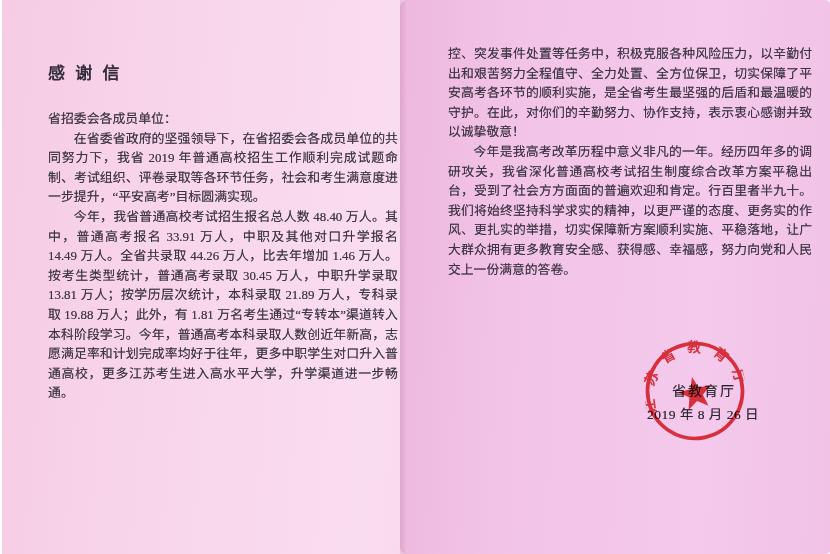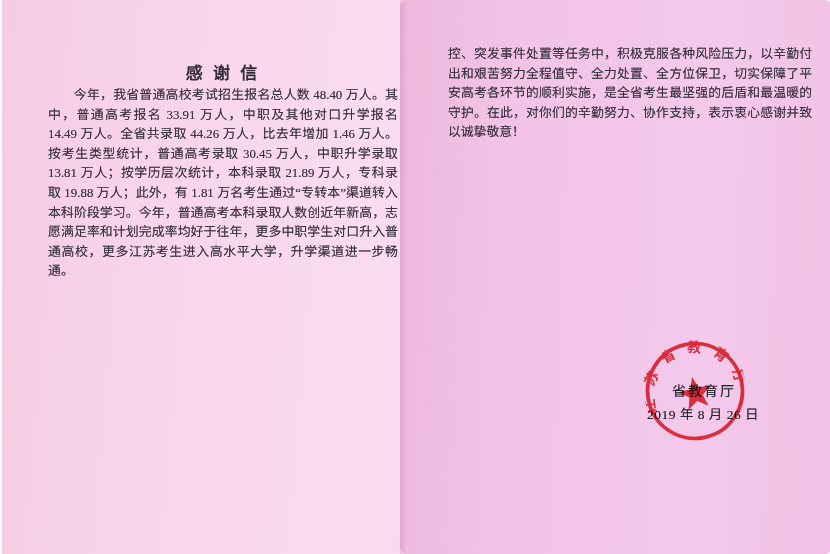--- a/index.html
+++ b/index.html
@@ -20,21 +20,21 @@
     border-radius:7px;
   }
   .seam{
     position:absolute;left:0;top:0;bottom:0;width:7px;
     background:linear-gradient(90deg,rgba(128,48,104,.14),rgba(128,48,104,0));
   }
   .inner-left{padding:62px 18px 0 46px;}
   .inner-right{padding:45px 20px 0 48px;}
   .title{
     margin:0;font-size:17px;line-height:24px;font-weight:bold;
-    text-align:center;letter-spacing:3px;color:#332c3b;
+    letter-spacing:3px;color:#332c3b;
   }
   .salutation{margin-top:24px;}
   .bodytext{
     font-size:12.9px;line-height:19.6px;text-align:justify;
     text-shadow:0 0 .6px rgba(56,44,66,.55);
   }
   .inner-right .bodytext{font-size:12.8px;}
   p.para{margin:0;text-indent:2em;text-align:justify;}
   p.para.no-indent{text-indent:0;}
   .sig{
@@ -53,33 +53,36 @@
 </style>
 </head>
 <body>
 
 <div class="canvas">
 
   <div class="page page-left">
     <div class="inner-left">
       <h1 class="title">感 谢 信</h1>
       <div class="bodytext">
+        <div class="salutation">省招委会各成员单位：</div>
         <div>
+            <p class="para">在省委省政府的坚强领导下，在省招委会各成员单位的共同努力下，我省 2019 年普通高校招生工作顺利完成试题命制、考试组织、评卷录取等各环节任务，社会和考生满意度进一步提升，“平安高考”目标圆满实现。</p>
             <p class="para">今年，我省普通高校考试招生报名总人数 48.40 万人。其中，普通高考报名 33.91 万人，中职及其他对口升学报名 14.49 万人。全省共录取 44.26 万人，比去年增加 1.46 万人。按考生类型统计，普通高考录取 30.45 万人，中职升学录取 13.81 万人；按学历层次统计，本科录取 21.89 万人，专科录取 19.88 万人；此外，有 1.81 万名考生通过“专转本”渠道转入本科阶段学习。今年，普通高考本科录取人数创近年新高，志愿满足率和计划完成率均好于往年，更多中职学生对口升入普通高校，更多江苏考生进入高水平大学，升学渠道进一步畅通。</p>
           </div>
       </div>
     </div>
   </div>
 
   <div class="page page-right">
     <div class="seam"></div>
     <div class="inner-right">
       <div class="bodytext">
         <p class="para no-indent">控、突发事件处置等任务中，积极克服各种风险压力，以辛勤付出和艰苦努力全程值守、全力处置、全方位保卫，切实保障了平安高考各环节的顺利实施，是全省考生最坚强的后盾和最温暖的守护。在此，对你们的辛勤努力、协作支持，表示衷心感谢并致以诚挚敬意！</p>
         <div>
+            <p class="para">今年是我高考改革历程中意义非凡的一年。经历四年多的调研攻关，我省深化普通高校考试招生制度综合改革方案平稳出台，受到了社会方方面面的普遍欢迎和肯定。行百里者半九十。我们将始终坚持科学求实的精神，以更严谨的态度、更务实的作风、更扎实的举措，切实保障新方案顺利实施、平稳落地，让广大群众拥有更多教育安全感、获得感、幸福感，努力向党和人民交上一份满意的答卷。</p>
           </div>
       </div>
     </div>
 
     <div class="sig">省教育厅</div>
     <div class="date">2019 年 8 月 26 日</div>
 
     <div class="seal">
       <svg viewBox="0 0 100 100" xmlns="http://www.w3.org/2000/svg">
         <defs>

